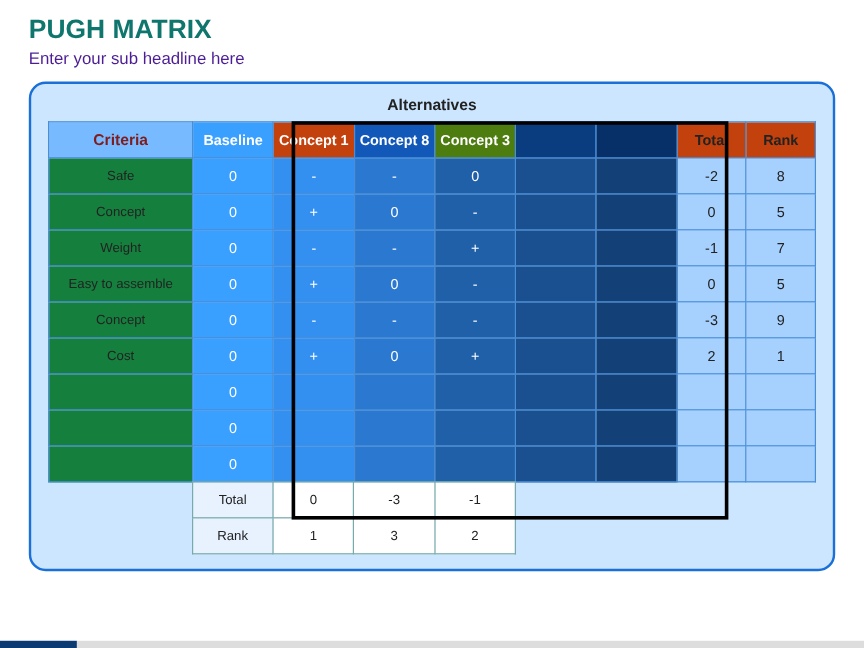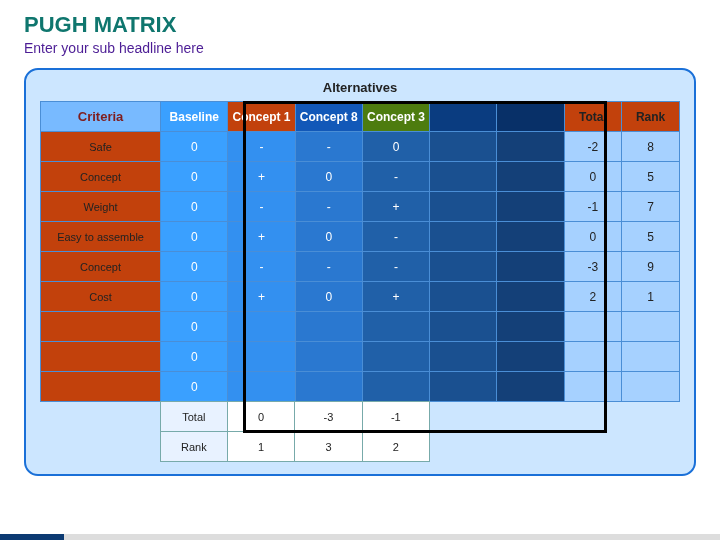--- a/index.html
+++ b/index.html
@@ -12,21 +12,21 @@
 table{width:100%;border-collapse:collapse;table-layout:fixed}
 th,td{border:1px solid #4a8ed6;height:30px;text-align:center;font-size:12px;color:#fff}
 th.crit{background:#78baff;color:#7f1d1d;font-size:13px;width:100px}
 th.base{background:#3aa0ff;font-size:12px;width:56px}
 th.c1{background:#c2410c;width:56px}
 th.c2{background:#1258b8;width:56px}
 th.c3{background:#4d7c0f;width:56px}
 th.c4{background:#0a3c80;width:56px}
 th.c5{background:#083068;width:56px}
 th.tot,th.rank{background:#c2410c;color:#222;width:48px}
-td.crit{background:#c2410c;color:#222;font-size:11px}
+td.crit{background:#15803d;color:#222;font-size:11px}
 td.base{background:#3aa0ff}
 td.c1{background:#3390f0}
 td.c2{background:#2a78d0}
 td.c3{background:#2060a8}
 td.c4{background:#1a5090}
 td.c5{background:#144078}
 td.t,td.r{background:#a6d1ff;color:#222}
 .summary td{color:#222;background:#fff;border:1px solid #7aa;font-size:11px}
 .summary td.lab{background:#e8f2ff}
 .hbox{position:absolute;border:3px solid #000;pointer-events:none}

